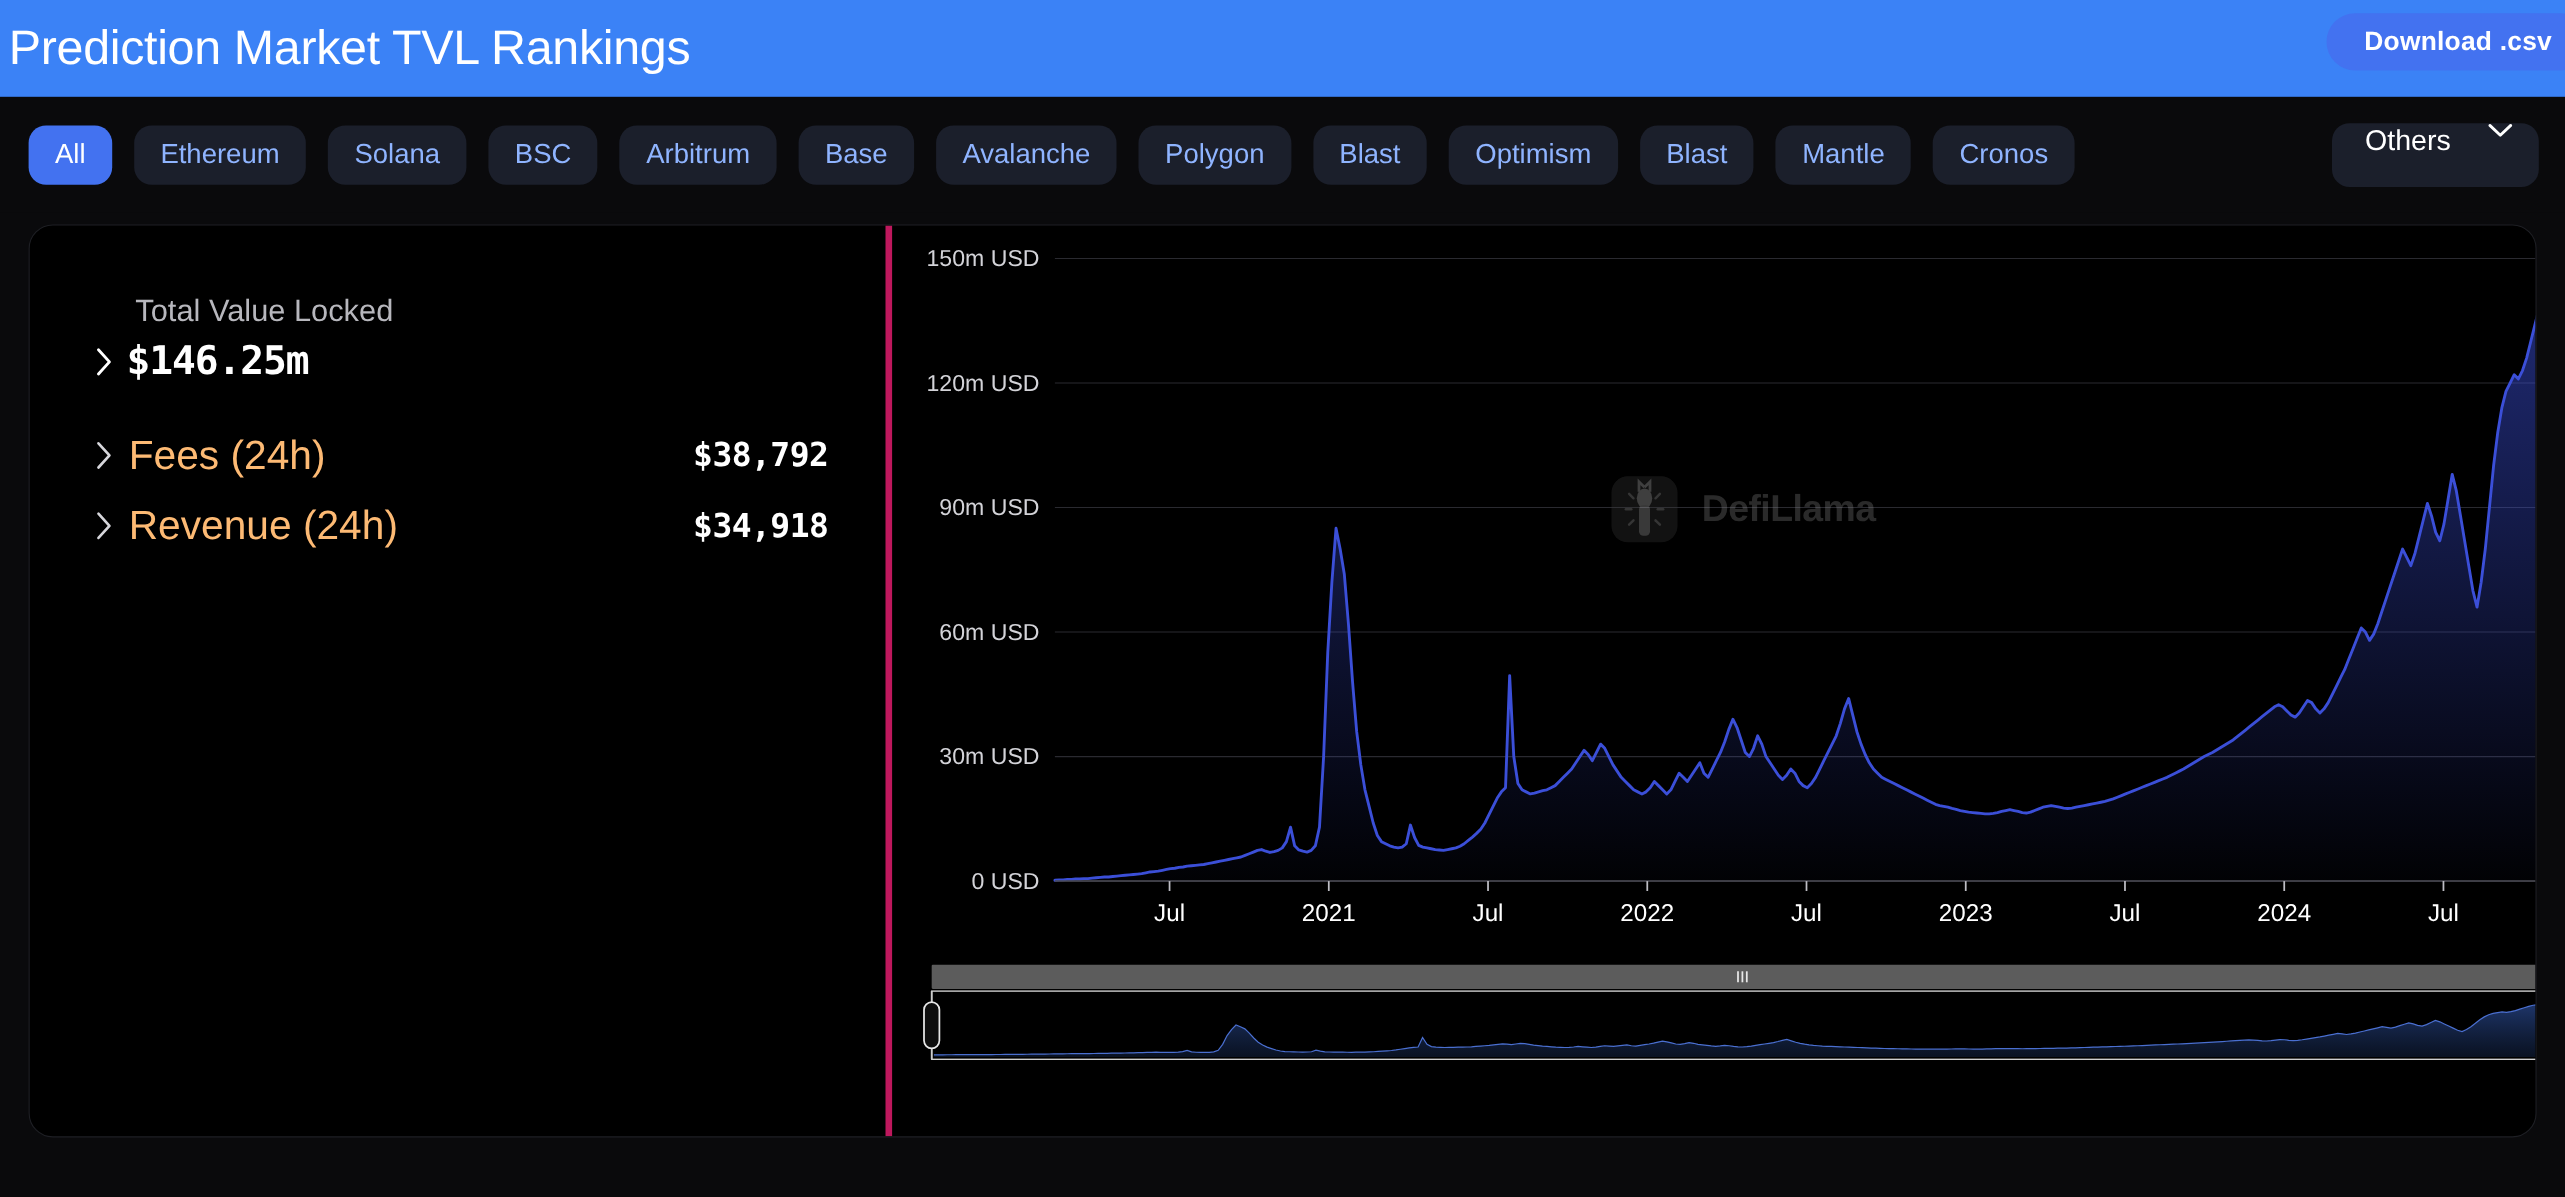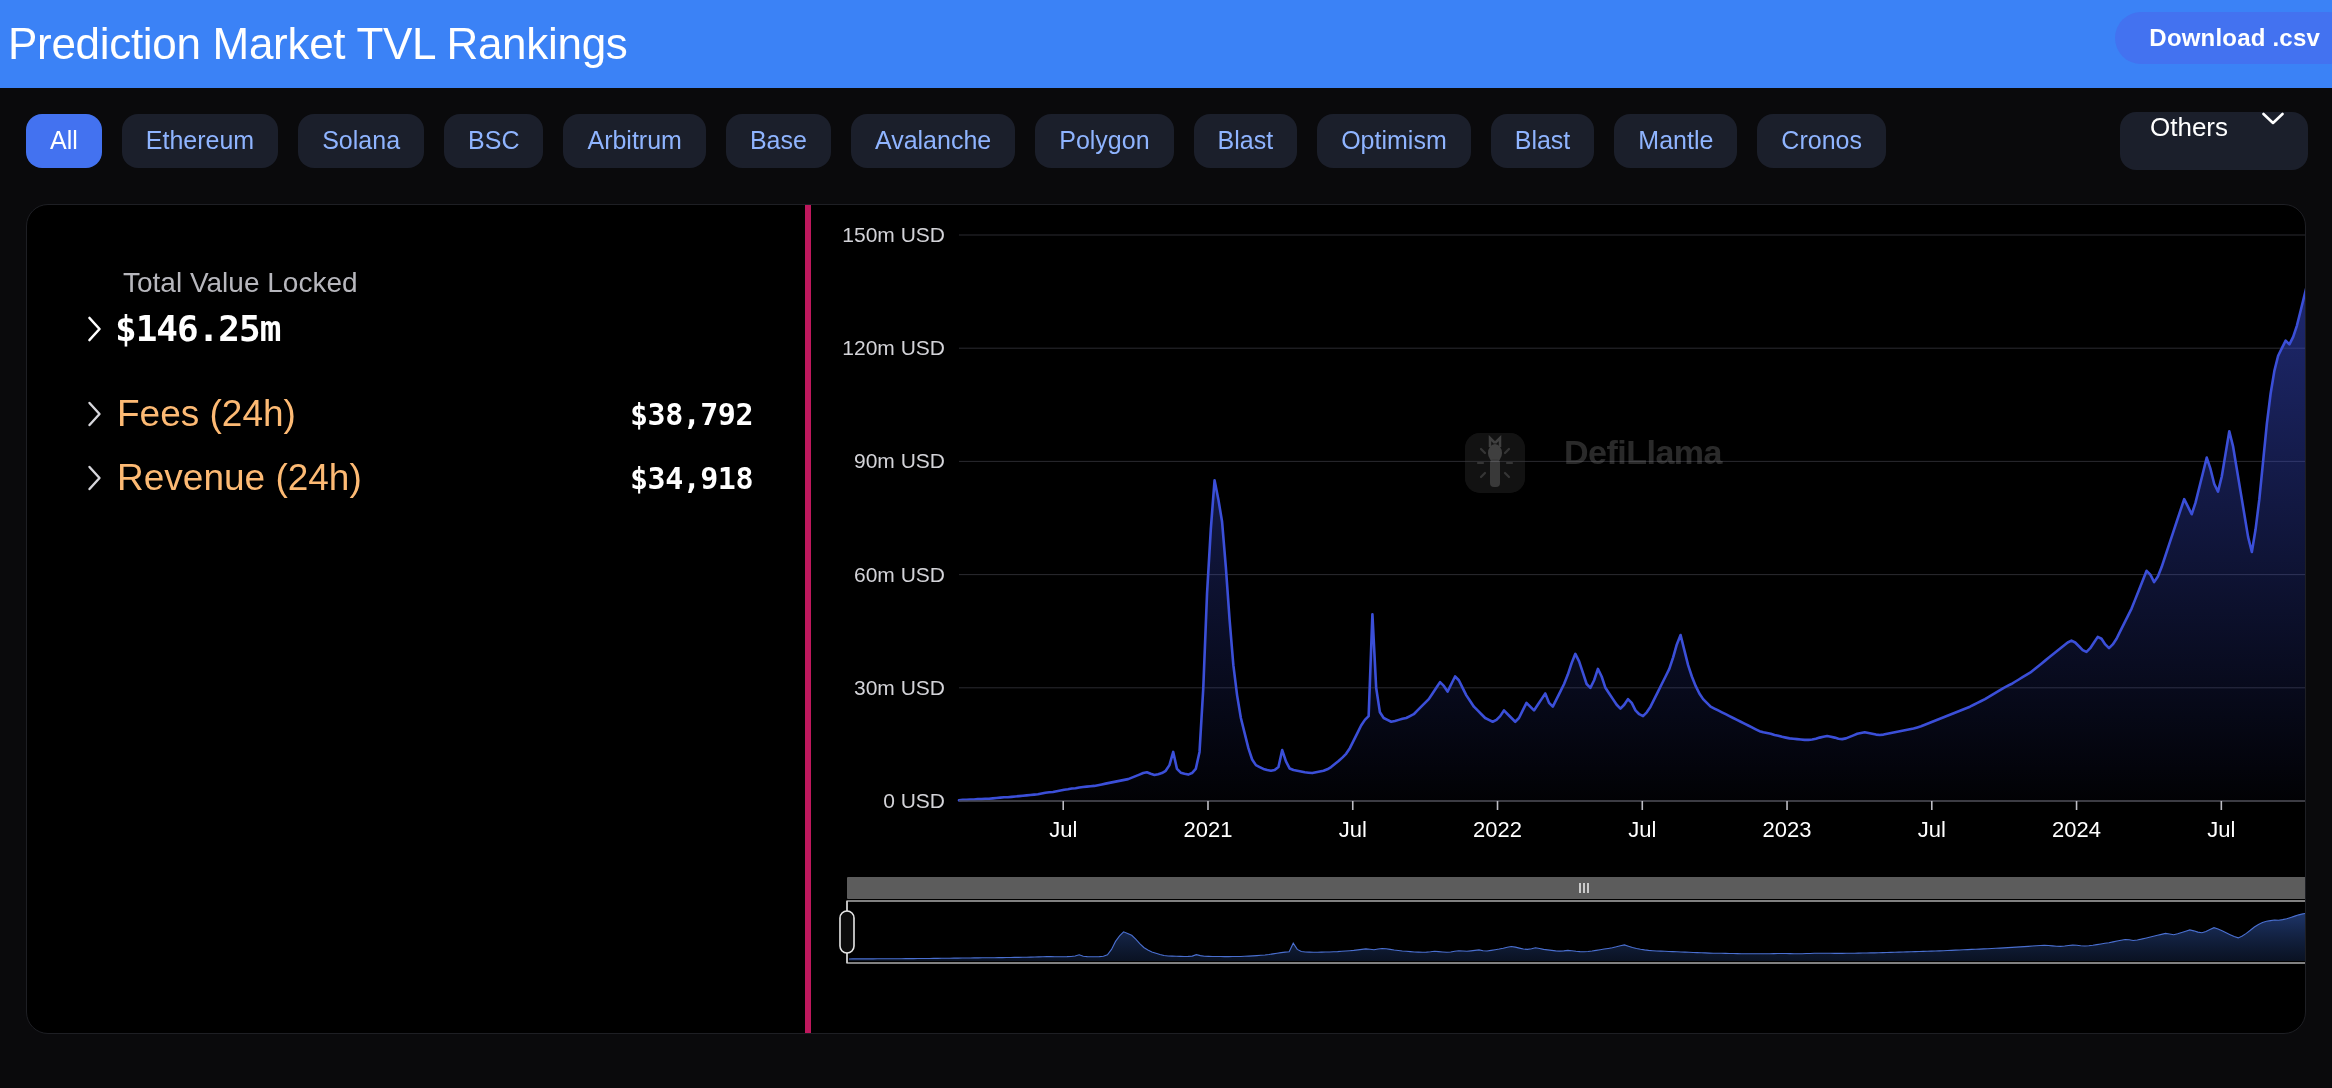--- a/index.html
+++ b/index.html
@@ -190,21 +190,22 @@
     font-family: "Liberation Sans", sans-serif;
     font-size: 22px;
     fill: #ffffff;
   }
   
   .watermark {
     position: absolute;
     left: 654px;
     top: 228px;
     display: flex;
-    gap: 39px;
+    align-items: center;
+    gap: 22px;
     opacity: 0.30;
     pointer-events: none;
   }
   .wm-logo {
     width: 60px;
     height: 60px;
     border-radius: 15px;
     background: #3a3a3a;
     position: relative;
     overflow: hidden;

